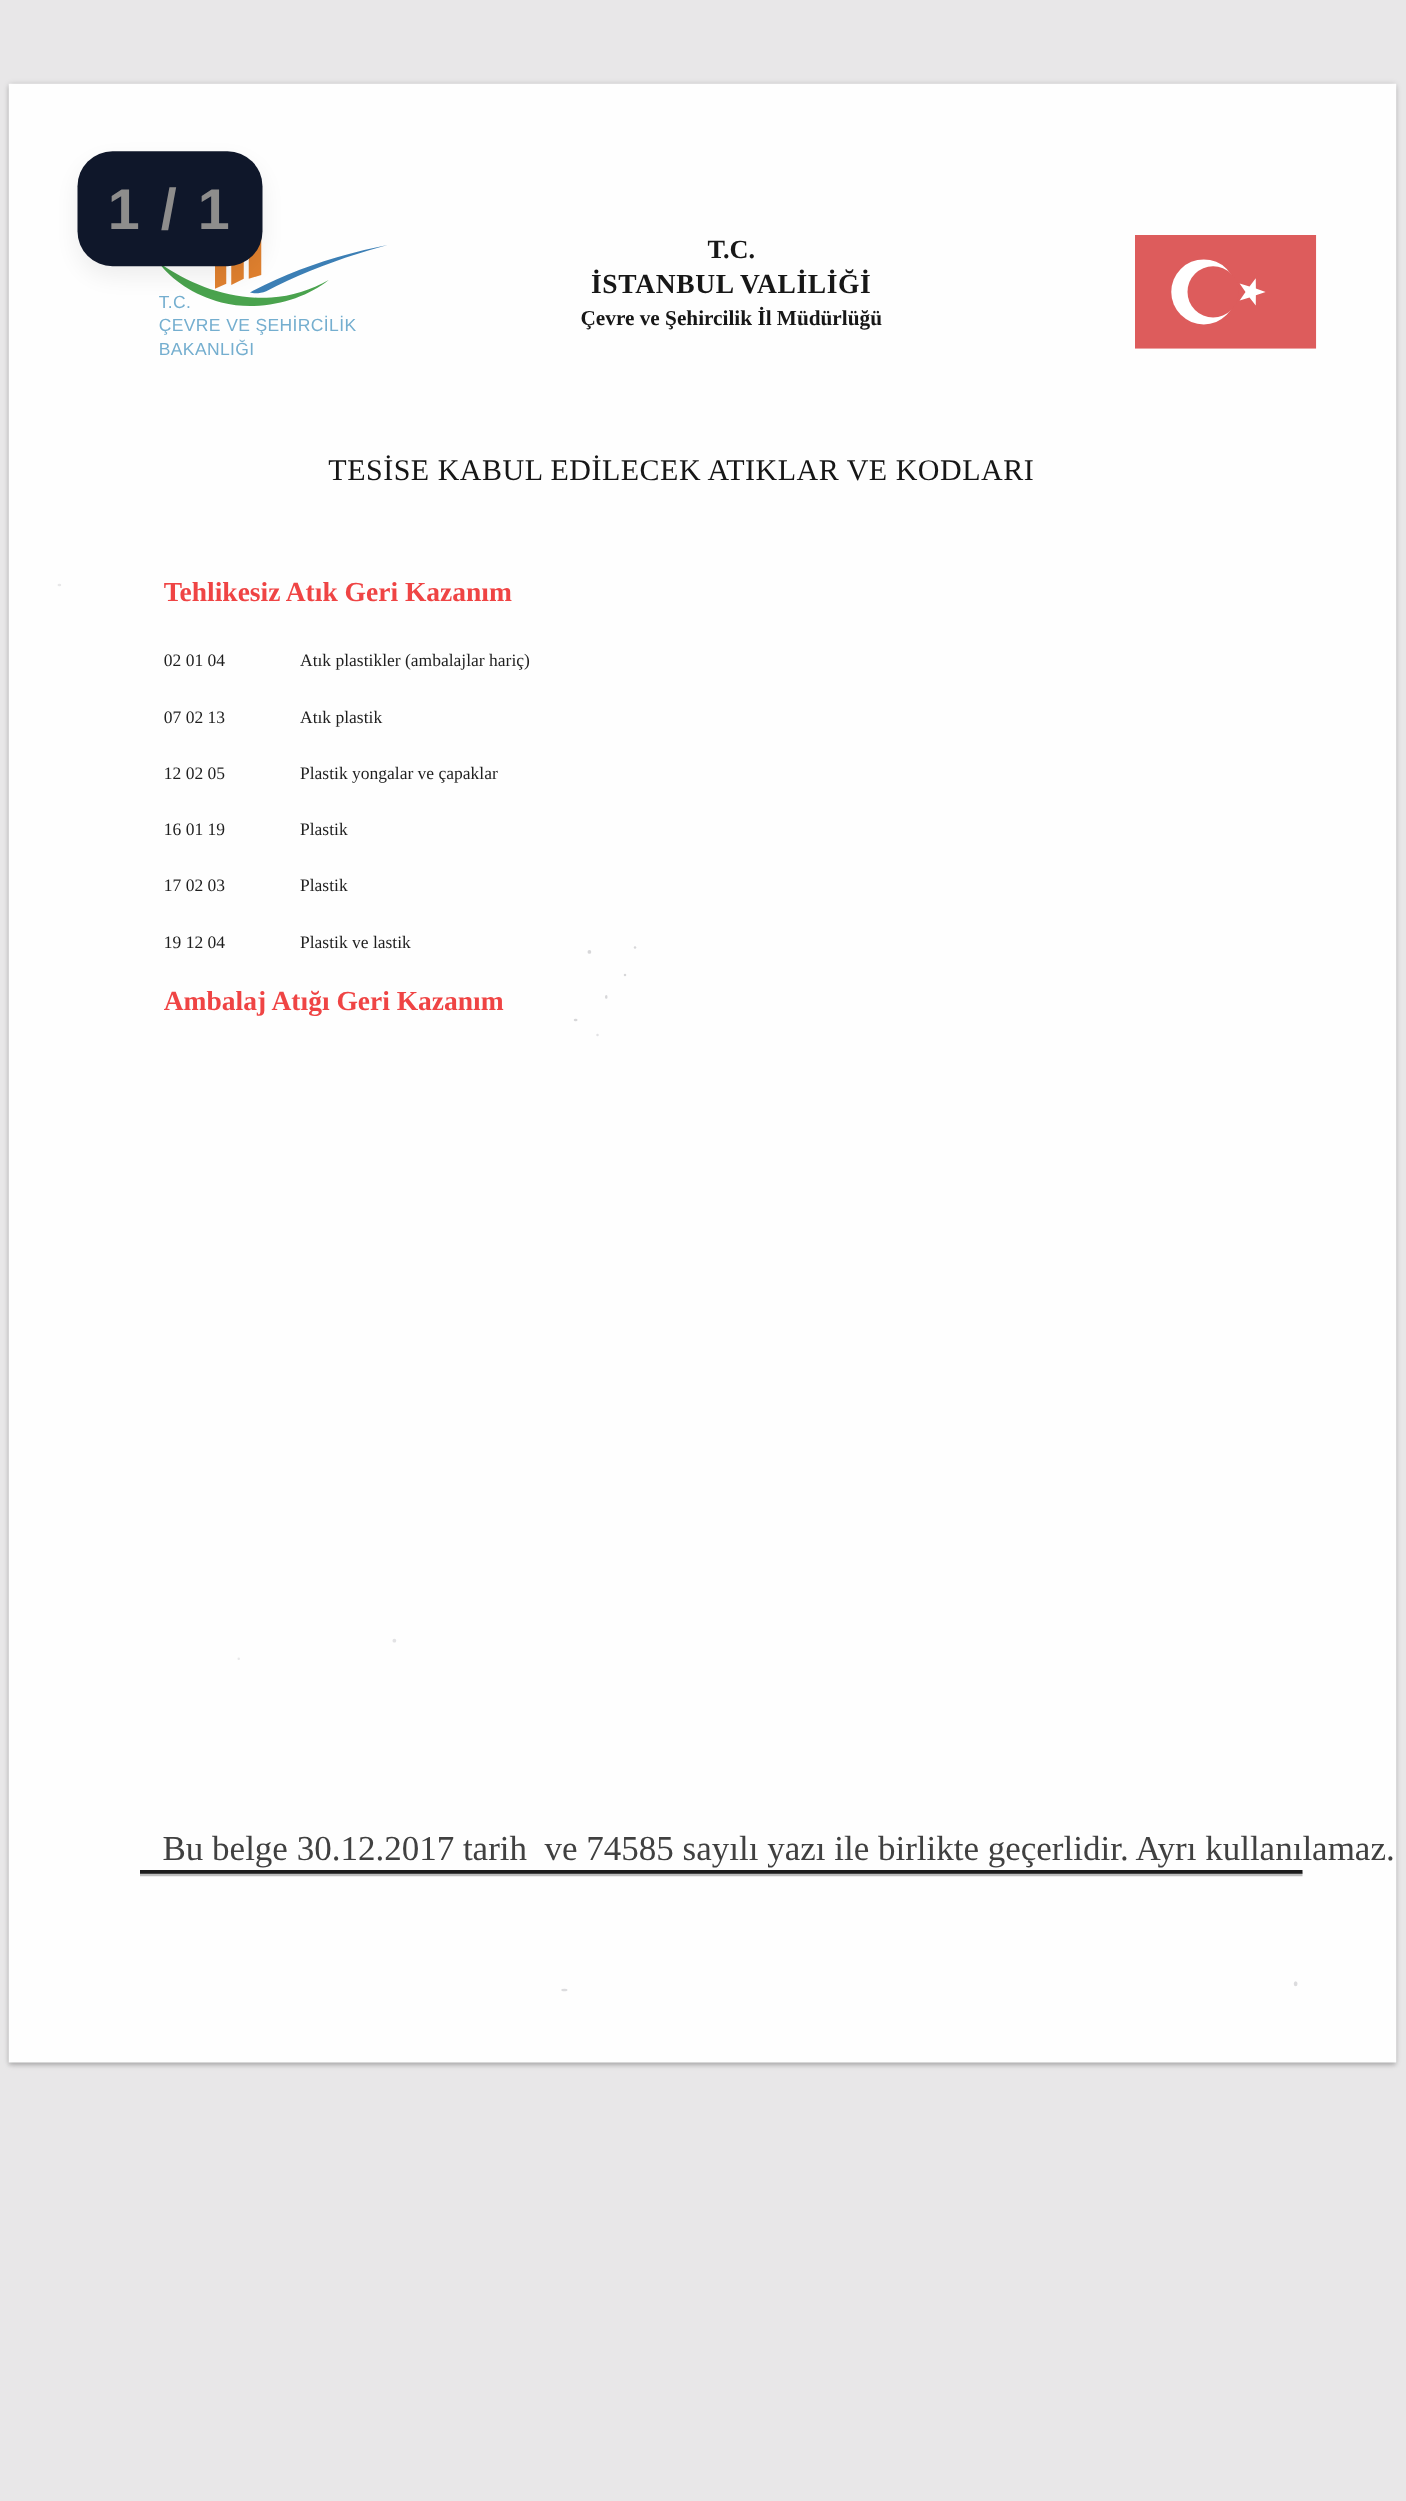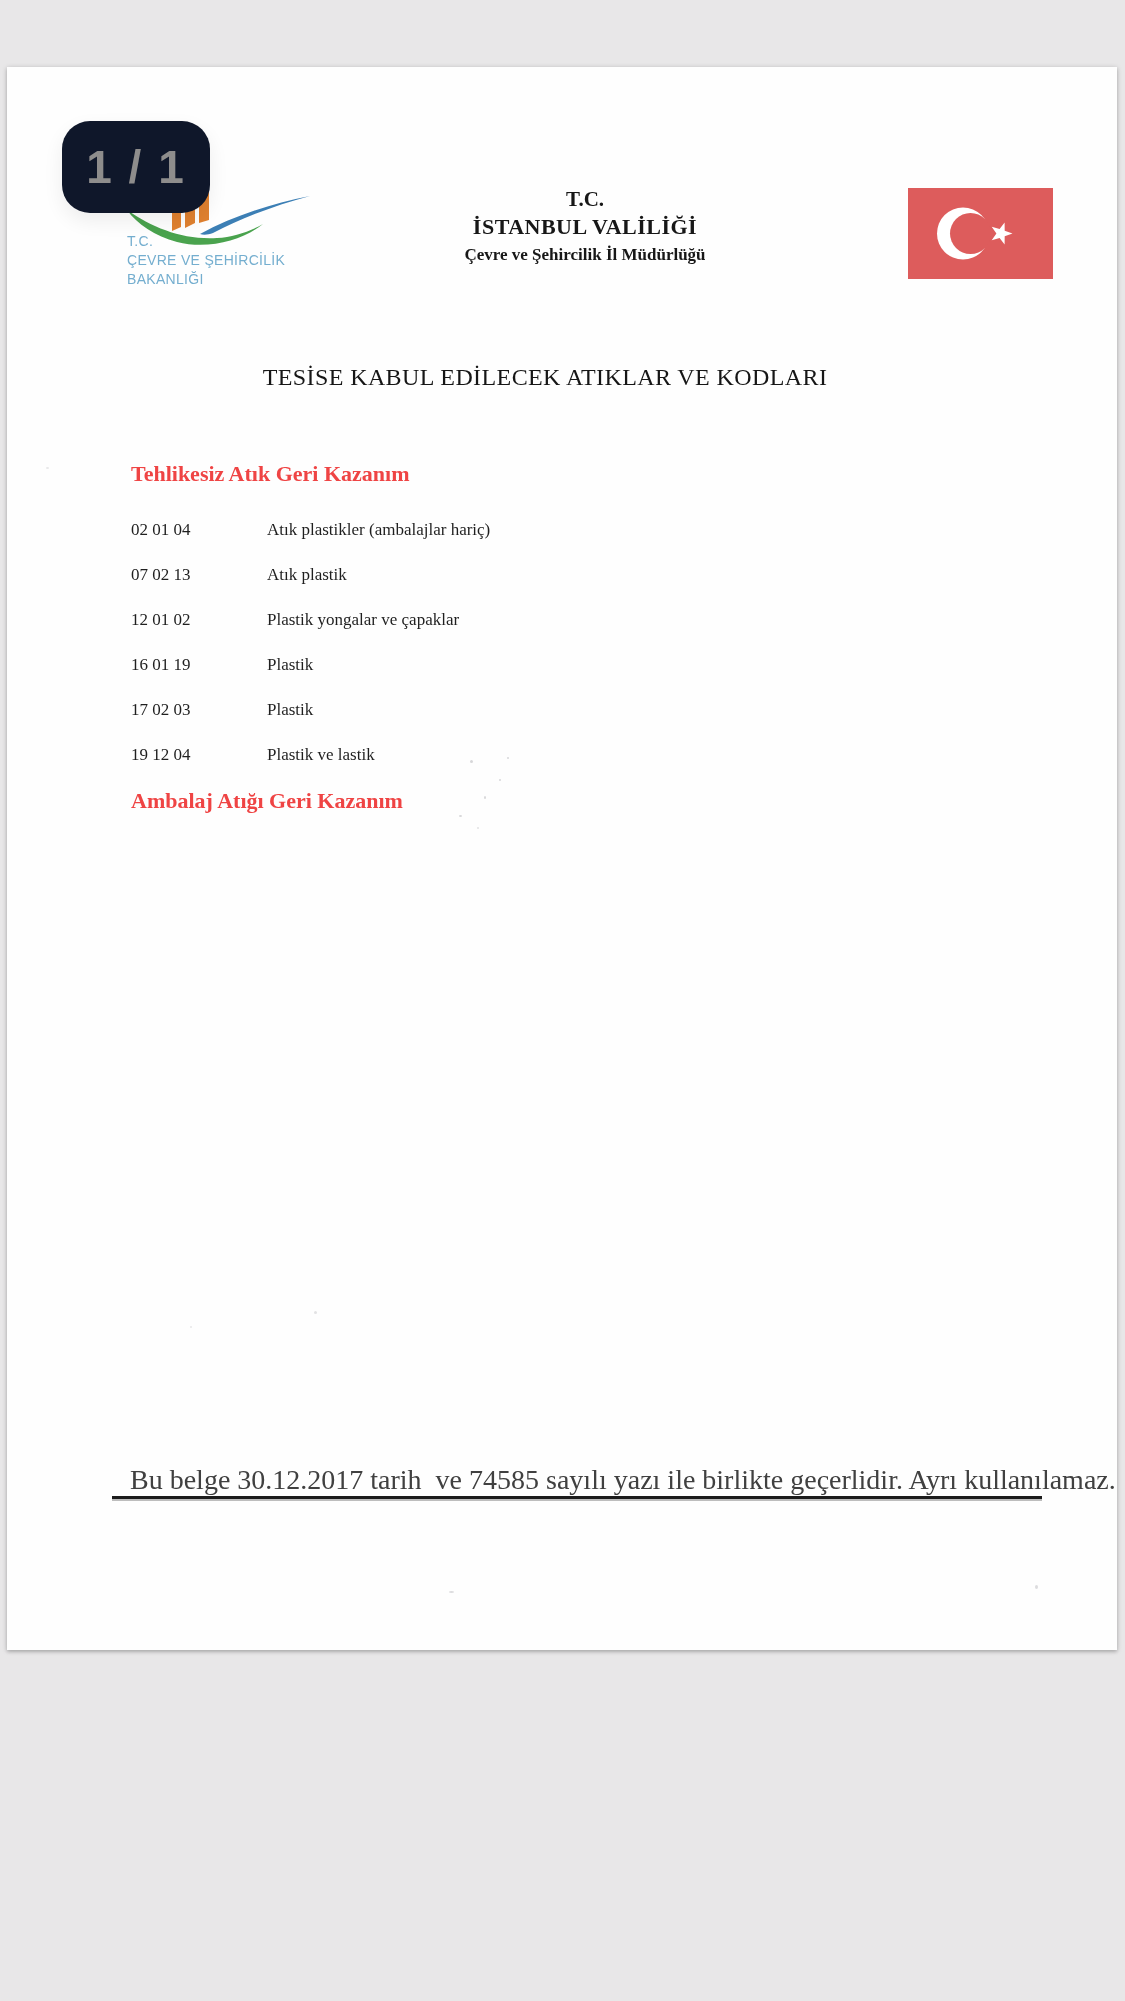--- a/index.html
+++ b/index.html
@@ -45,21 +45,21 @@
   
   .doc-title{
     position:absolute;left:538px;top:297px;transform:translateX(-50%);
     font-size:24px;font-weight:normal;color:#161616;white-space:nowrap;
     letter-spacing:.4px;
   }
   
   .doc-body{position:absolute;left:124px;top:392px;width:640px;color:#1f1f1f;}
   .sec-heading{font-size:22px;font-weight:bold;line-height:30px;margin:0 0 26px 0;color:#ef4444;}
   .sec-heading.sec2{margin-top:17px;}
-  .code-row{display:flex;font-size:17px;line-height:29px;margin-bottom:16px;gap:27px;}
+  .code-row{display:flex;font-size:14px;line-height:29px;margin-bottom:16px;}
   .code-row .code{width:109px;flex:none;}
   
   .footer-note{
     position:absolute;left:123px;top:1400px;
     font-size:28px;line-height:26px;color:#404040;white-space:pre;text-align:center;
   }
   .footer-rule{
     position:absolute;left:105px;top:1429px;width:930px;height:3px;
     background:#1c1c1c;box-shadow:0 2px 0 rgba(70,70,70,.35);
   }
@@ -111,21 +111,21 @@
 
       <div class="code-row">
         <span class="code">02 01 04</span>
         <span class="desc">Atık plastikler (ambalajlar hariç)</span>
       </div>
       <div class="code-row">
         <span class="code">07 02 13</span>
         <span class="desc">Atık plastik</span>
       </div>
       <div class="code-row">
-        <span class="code">12 01 02</span>
+        <span class="code">12 02 05</span>
         <span class="desc">Plastik yongalar ve çapaklar</span>
       </div>
       <div class="code-row">
         <span class="code">16 01 19</span>
         <span class="desc">Plastik</span>
       </div>
       <div class="code-row">
         <span class="code">17 02 03</span>
         <span class="desc">Plastik</span>
       </div>

